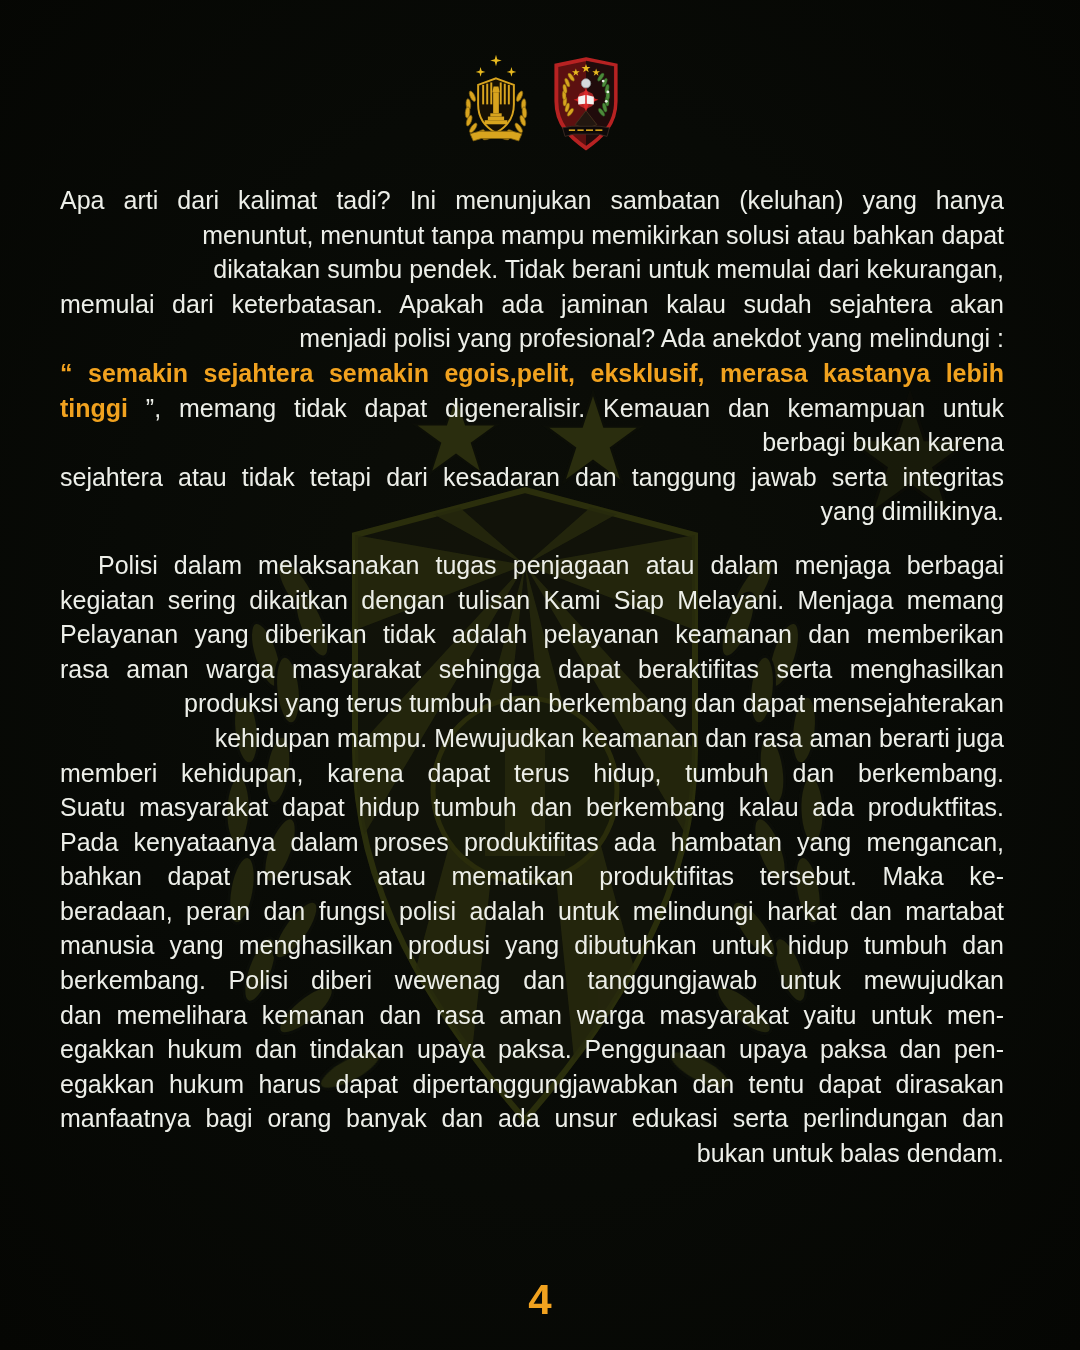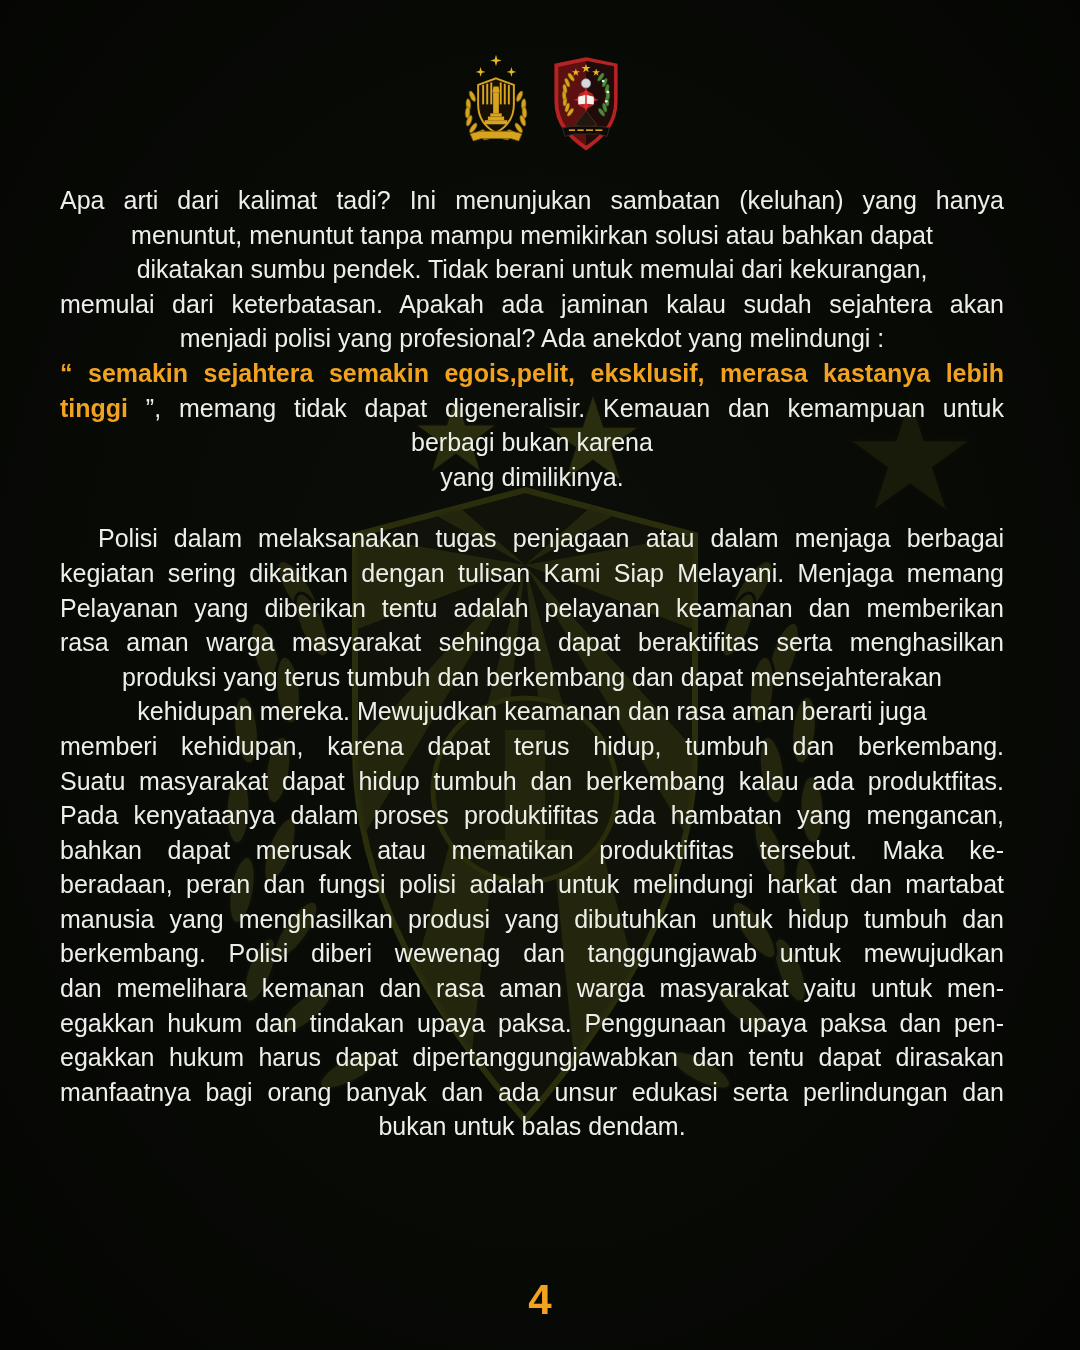--- a/index.html
+++ b/index.html
@@ -10,22 +10,22 @@
     background-image:radial-gradient(ellipse at 50% 48%, #0c0e08 0%, #080a06 55%, #050603 100%);
   }
   .watermark{position:absolute;left:110px;top:330px;pointer-events:none;}
   .header{position:absolute;top:54px;left:0;right:0;display:flex;justify-content:center;align-items:flex-start;gap:10px;}
   .logo{display:block;}
   .textblock{
     position:absolute;top:183px;left:60px;width:944px;
     color:var(--text,#edefe9);font-size:25px;line-height:34.6px;
   }
   .para{margin:0;}
-  .para + .para{margin-top:27px;}
-  .line{text-align:center;}
+  .para + .para{margin-top:19px;}
+  .line{text-align:right;}
   .line.j{text-align:justify;text-align-last:justify;}
   .line.ind{text-indent:38px;}
   .hl{color:var(--accent,#f1a21f);font-weight:bold;}
   .footer{
     position:absolute;bottom:26px;left:0;right:0;text-align:center;
     color:var(--accent,#f1a21f);font-size:42px;font-weight:bold;
   }
 </style>
 </head>
 <body style="--accent: #f1a21f; --text: #edefe9;">
@@ -200,29 +200,30 @@
 <div class="textblock" id="textblock">
     <div class="para">
       <div class="line j"><span class="">Apa arti dari kalimat tadi? Ini menunjukan sambatan (keluhan) yang hanya</span></div>
       <div class="line"><span class="">menuntut, menuntut tanpa mampu memikirkan solusi atau bahkan dapat</span></div>
       <div class="line"><span class="">dikatakan sumbu pendek. Tidak berani untuk memulai dari kekurangan,</span></div>
       <div class="line j"><span class="">memulai dari keterbatasan. Apakah ada jaminan kalau sudah sejahtera akan</span></div>
       <div class="line"><span class="">menjadi polisi yang profesional?  Ada anekdot yang melindungi :</span></div>
       <div class="line j"><span class="hl">“ semakin sejahtera semakin egois,pelit, eksklusif, merasa kastanya lebih</span></div>
       <div class="line j"><span class="hl">tinggi </span><span class="">”, memang tidak dapat digeneralisir. Kemauan dan kemampuan untuk</span></div>
       <div class="line"><span class="">berbagi bukan karena</span></div>
+      <div class="line j"><span class="">sejahtera atau tidak tetapi dari kesadaran dan tanggung jawab serta integritas</span></div>
       <div class="line"><span class="">yang dimilikinya.</span></div>
     </div>
     <div class="para">
       <div class="line j ind"><span class="">Polisi dalam melaksanakan tugas penjagaan atau dalam menjaga berbagai</span></div>
       <div class="line j"><span class="">kegiatan sering dikaitkan dengan tulisan Kami Siap Melayani. Menjaga memang</span></div>
-      <div class="line j"><span class="">Pelayanan yang diberikan  tentu adalah pelayanan keamanan dan memberikan</span></div>
+      <div class="line j"><span class="">Pelayanan yang diberikan  tidak adalah pelayanan keamanan dan memberikan</span></div>
       <div class="line j"><span class="">rasa aman warga masyarakat sehingga dapat beraktifitas serta menghasilkan</span></div>
       <div class="line"><span class="">produksi yang terus tumbuh dan berkembang dan dapat mensejahterakan</span></div>
-      <div class="line"><span class="">kehidupan mereka. Mewujudkan keamanan dan rasa aman berarti juga</span></div>
+      <div class="line"><span class="">kehidupan mampu. Mewujudkan keamanan dan rasa aman berarti juga</span></div>
       <div class="line j"><span class="">memberi kehidupan, karena dapat terus hidup, tumbuh dan berkembang.</span></div>
       <div class="line j"><span class="">Suatu masyarakat dapat hidup tumbuh dan berkembang kalau ada produktfitas.</span></div>
       <div class="line j"><span class="">Pada kenyataanya dalam proses produktifitas ada hambatan yang mengancan,</span></div>
       <div class="line j"><span class="">bahkan dapat merusak atau mematikan produktifitas tersebut. Maka ke-</span></div>
       <div class="line j"><span class="">beradaan, peran dan fungsi polisi adalah untuk melindungi harkat dan martabat</span></div>
       <div class="line j"><span class="">manusia yang menghasilkan produsi yang dibutuhkan untuk hidup tumbuh dan</span></div>
       <div class="line j"><span class="">berkembang. Polisi diberi wewenag dan tanggungjawab untuk mewujudkan</span></div>
       <div class="line j"><span class="">dan memelihara kemanan dan rasa aman warga masyarakat yaitu untuk men-</span></div>
       <div class="line j"><span class="">egakkan hukum dan tindakan upaya paksa. Penggunaan upaya paksa dan pen-</span></div>
       <div class="line j"><span class="">egakkan hukum harus dapat dipertanggungjawabkan dan tentu dapat dirasakan</span></div>

